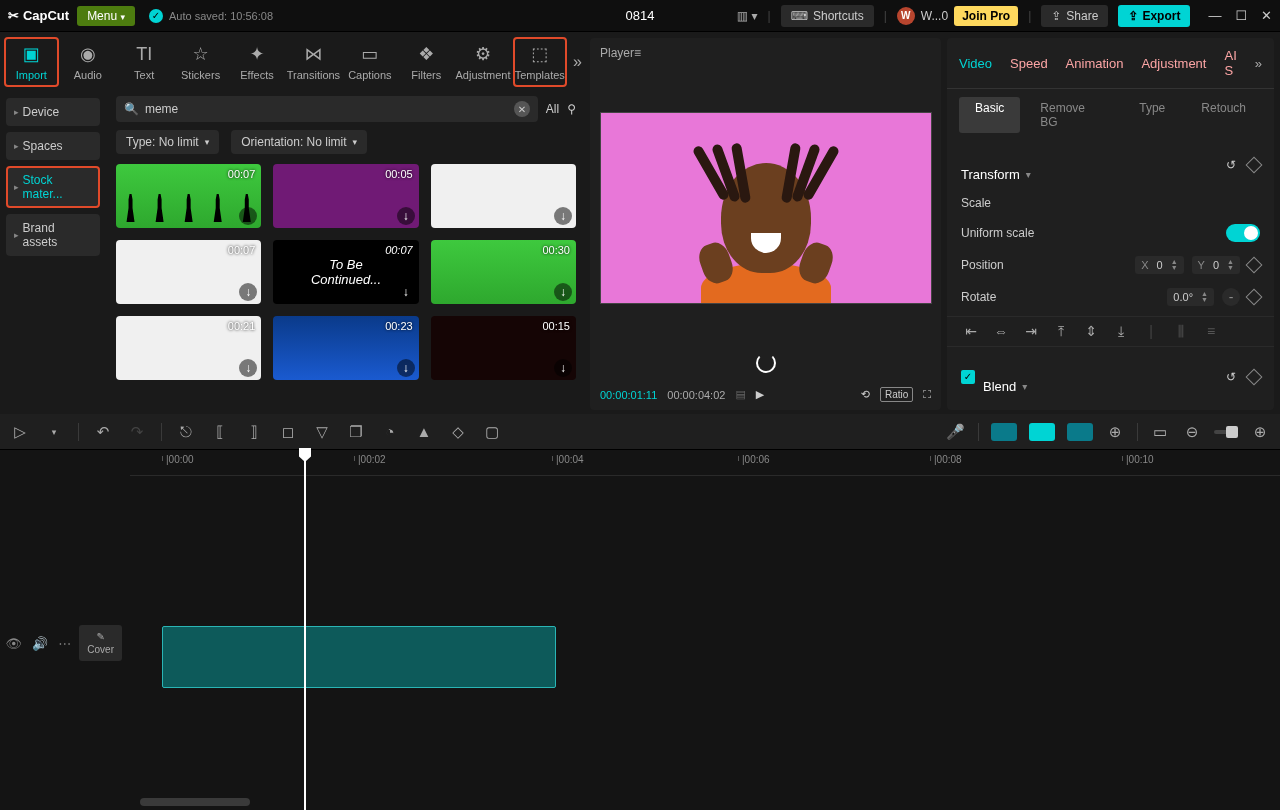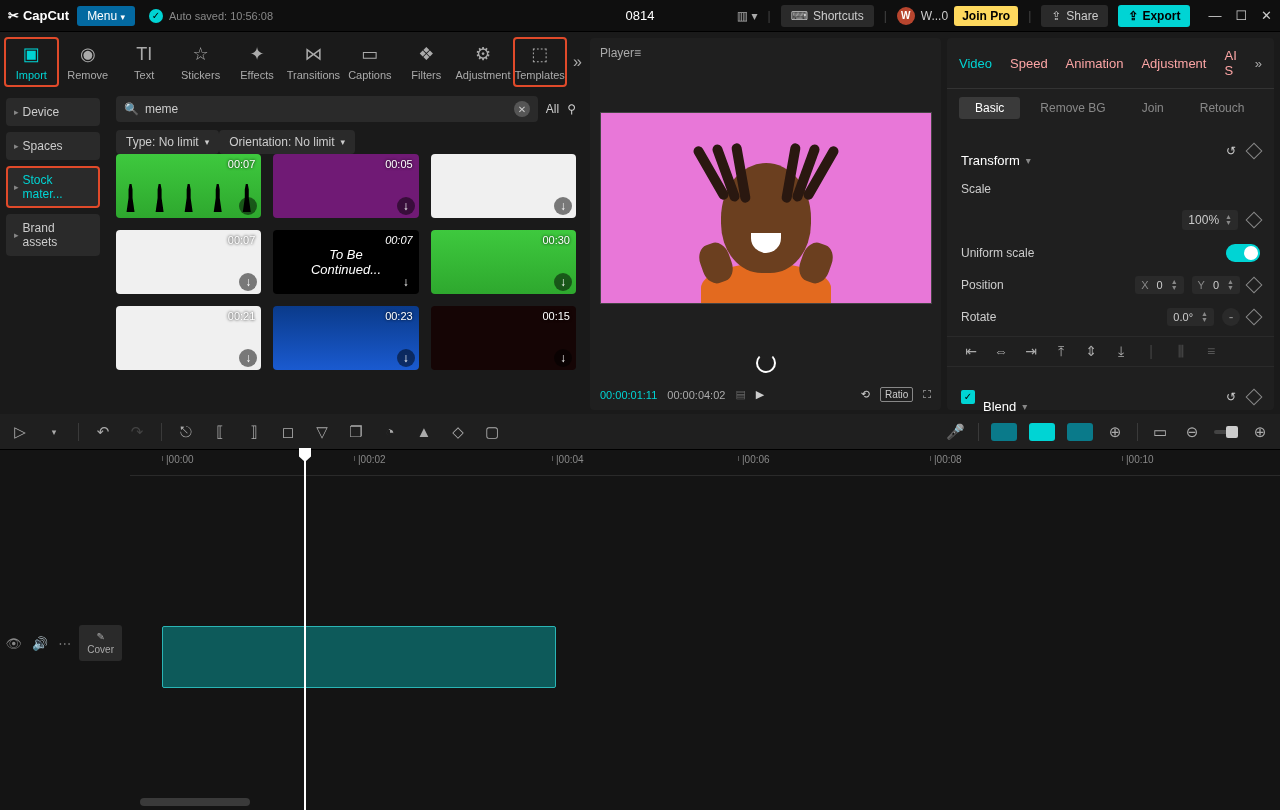--- a/index.html
+++ b/index.html
@@ -1,19 +1,19 @@
 <!DOCTYPE html>
 <html><head>
 <meta charset="utf-8">
 <style>
 * { margin:0; padding:0; box-sizing:border-box; font-family:Arial,sans-serif; user-select:none; }
 body { background:#1a1a1a; color:#ccc; font-size:12px; width:1280px; height:810px; overflow:hidden; }
 .topbar { height:32px; background:#0f0f0f; display:flex; align-items:center; padding:0 8px; gap:8px; border-bottom:1px solid #000; }
 .logo { display:flex; align-items:center; gap:4px; color:#fff; font-weight:bold; font-size:13px; }
-.menu-btn { background:#0369a1; padding:3px 10px; border-radius:3px; color:#fff; font-size:12px; }
+.menu-btn { background:#4d7c0f; padding:3px 10px; border-radius:3px; color:#fff; font-size:12px; }
 .autosave { display:flex; align-items:center; gap:6px; color:#888; font-size:11px; margin-left:6px;}
 .autosave .dot { width:14px; height:14px; border-radius:50%; background:#00d4d4; display:flex; align-items:center; justify-content:center; color:#000; font-size:10px;}
 .title-center { position:absolute; left:50%; transform:translateX(-50%); color:#fff; font-size:13px; }
 .top-right { margin-left:auto; display:flex; align-items:center; gap:10px; }
 .top-btn { background:#2a2a2a; padding:4px 10px; border-radius:3px; color:#ccc; font-size:12px; display:flex; align-items:center; gap:5px;}
 .join-pro { background:#ffd95e; color:#000; font-weight:bold; padding:3px 8px; border-radius:3px; font-size:12px;}
 .avatar-badge { width:18px; height:18px; border-radius:50%; background:#b8452e; color:#fff; display:flex; align-items:center; justify-content:center; font-size:10px; font-weight:bold;}
 .export-btn { background:#00d4d4; color:#000; font-weight:bold; padding:4px 10px; border-radius:3px; font-size:12px; display:flex; align-items:center; gap:4px;}
 .win-ctrl { display:flex; gap:14px; margin-left:8px; color:#ccc; font-size:13px;}
 
@@ -29,21 +29,21 @@
 .left-body { display:flex; flex:1; }
 .sidebar { width:106px; padding:6px; display:flex; flex-direction:column; gap:6px;}
 .side-item { background:#2a2a2a; padding:7px 8px; border-radius:4px; color:#ccc; font-size:12px; display:flex; align-items:center; gap:4px;}
 .side-item .tri { font-size:9px; color:#888;}
 .side-item.highlight { border:2px solid #e04a2a; color:#00d4d4; padding:5px 6px;}
 
 .browse { flex:1; padding:4px 10px; display:flex; flex-direction:column;}
 .search-row { display:flex; align-items:center; gap:8px; margin-bottom:8px;}
 .search-box { flex:1; background:#2a2a2a; border-radius:4px; padding:5px 8px; display:flex; align-items:center; gap:6px;}
 .search-box input { background:transparent; border:none; color:#ccc; flex:1; outline:none; font-size:12px;}
-.filter-row { display:flex; gap:0; }
+.filter-row { display:flex; gap:12px; margin-bottom:10px;}
 .filter-pill { background:#2a2a2a; padding:5px 10px; border-radius:4px; font-size:12px; color:#ccc; display:flex; align-items:center; gap:6px;}
 .grid { display:grid; grid-template-columns:repeat(3,1fr); gap:12px; overflow:hidden;}
 .thumb { position:relative; height:64px; border-radius:4px; overflow:hidden; background:#333;}
 .thumb .dur { position:absolute; top:4px; right:6px; font-size:11px; color:#fff; text-shadow:0 0 3px #000;}
 .thumb .dl { position:absolute; bottom:3px; right:4px; width:18px; height:18px; background:rgba(0,0,0,.5); border-radius:50%; display:flex; align-items:center; justify-content:center; color:#fff; font-size:12px;}
 .thumb.green { background:linear-gradient(#3ec93e,#2ea82e);}
 .thumb.pink { background:#701a75;}
 .thumb.white { background:#f0f0f0;}
 .thumb.black { background:#000; color:#fff; display:flex; align-items:center; justify-content:center; font-style:italic; font-family:serif; font-size:13px; text-align:center;}
 .thumb.blue { background:linear-gradient(#0a3a8a,#1a5ad0);}
@@ -148,21 +148,21 @@
 <div class="main-row">
 
   <div class="left-panel">
     <div class="tool-tabs" id="tool-tabs">
         <div class="tool-tab active highlight">
           <span class="ico">▣</span>
           <span>Import</span>
         </div>
         <div class="tool-tab">
           <span class="ico">◉</span>
-          <span>Remove</span>
+          <span>Audio</span>
         </div>
         <div class="tool-tab">
           <span class="ico">TI</span>
           <span>Text</span>
         </div>
         <div class="tool-tab">
           <span class="ico">☆</span>
           <span>Stickers</span>
         </div>
         <div class="tool-tab">
@@ -311,43 +311,36 @@
       <span class="tab active">Video</span>
       <span class="tab">Speed</span>
       <span class="tab">Animation</span>
       <span class="tab">Adjustment</span>
       <span class="tab">AI S</span>
       <span style="margin-left:auto;color:#aaa;">»</span>
     </div>
     <div class="sub-tabs">
       <span class="seg">Basic</span>
       <span class="seg inactive">Remove BG</span>
-      <span class="seg inactive">Join</span>
+      <span class="seg inactive">Type</span>
       <span class="seg inactive">Retouch</span>
     </div>
     <div class="prop-body">
       <div class="prop-row">
         <span class="heading">
             <span>Transform</span>
             <span class="caret">▾</span>
           </span>
         <span style="display:flex;gap:12px;align-items:center;">
           <span>↺</span>
           <span class="diamond"></span>
         </span>
       </div>
       <div class="prop-row">
         <span class="prop-label">Scale</span>
-      </div>
-      <div class="prop-row" style="justify-content:flex-end; gap:10px;">
-        <span class="spin">
-            <span>100%</span>
-            <span class="arrows">▲<br>▼</span>
-          </span>
-        <span class="diamond"></span>
       </div>
       <div class="prop-row">
         <span class="prop-label">Uniform scale</span>
         <span class="toggle"></span>
       </div>
       <div class="prop-row">
         <span class="prop-label">Position</span>
         <div class="xy-row">
           <span class="xy-box">
               <span class="lbl">X</span>

